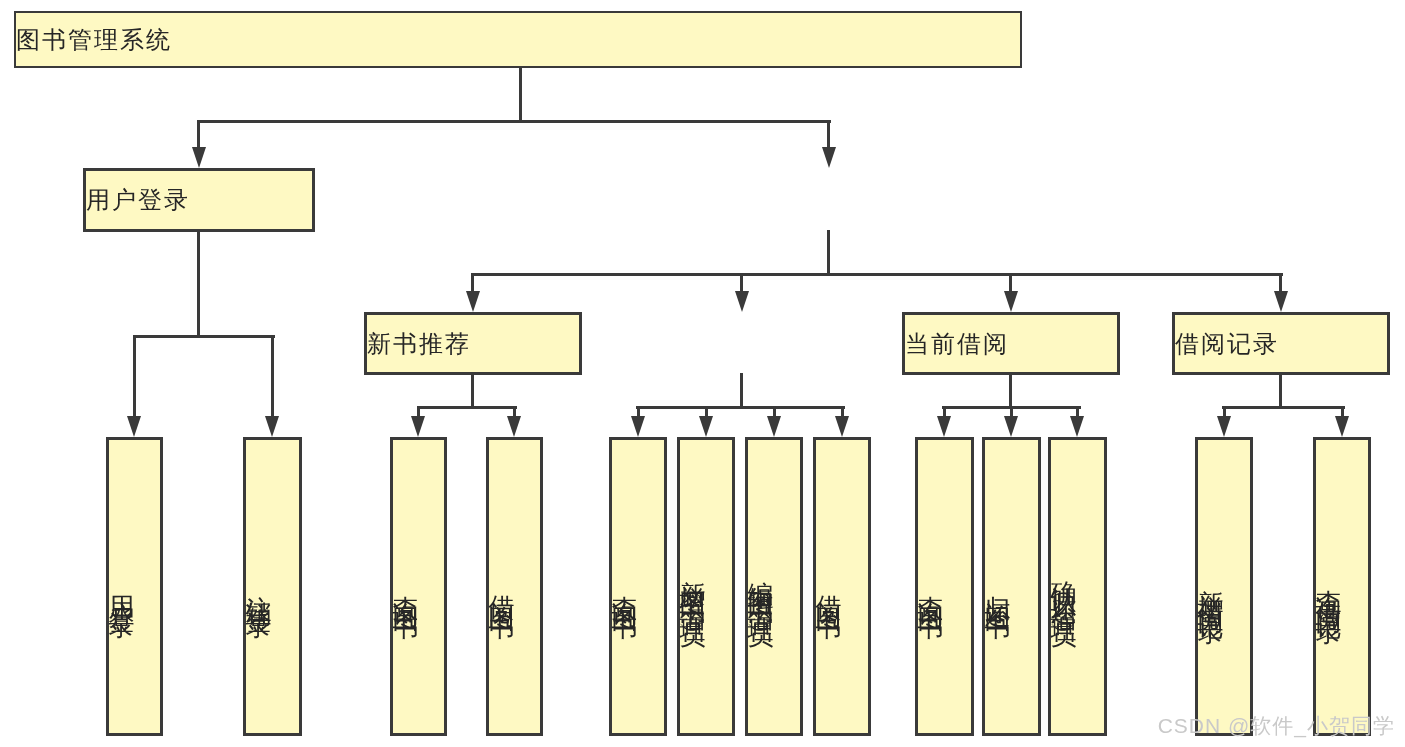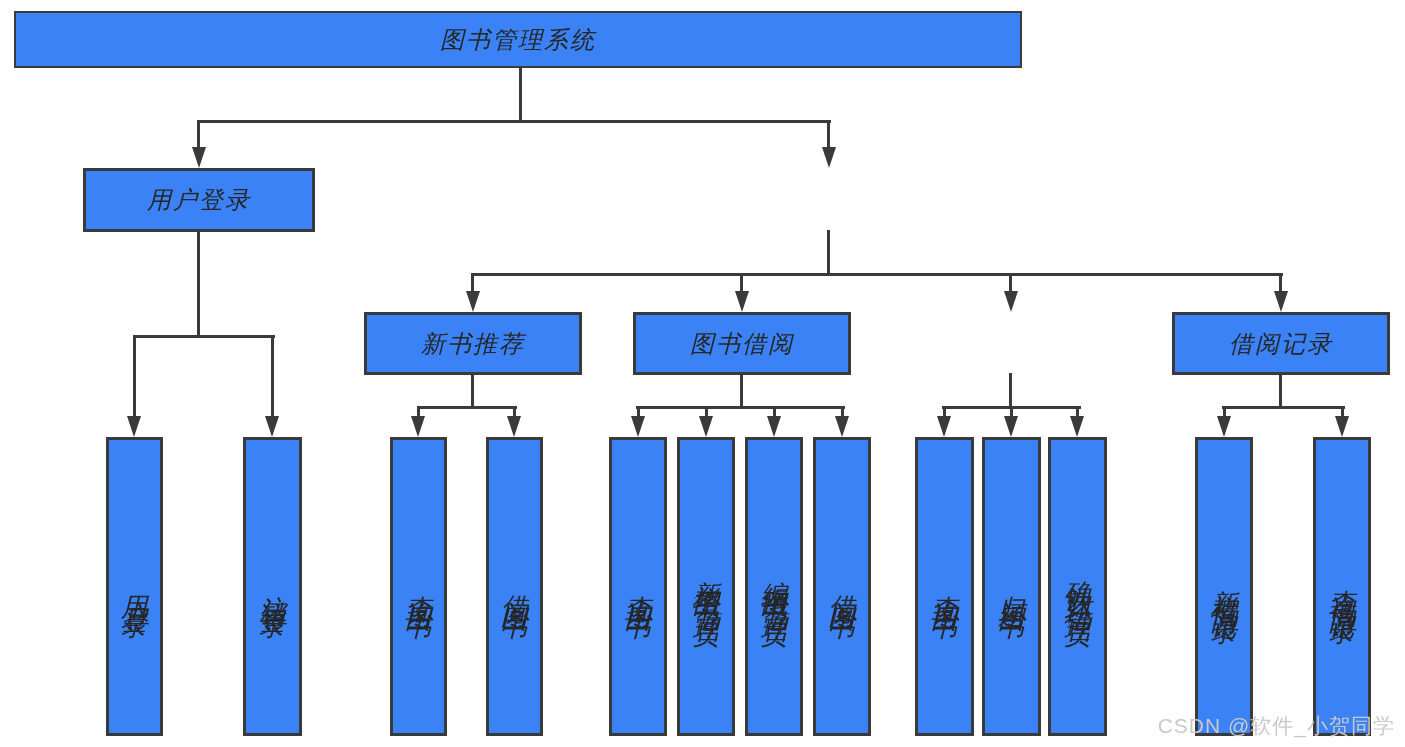--- a/index.html
+++ b/index.html
@@ -7,27 +7,25 @@
     position: relative;
     width: 1405px;
     height: 747px;
     background: var(--bg-color, #ffffff);
     font-family: "Liberation Sans", sans-serif;
     overflow: hidden;
   }
   .box {
     position: absolute;
     box-sizing: border-box;
-    background: #3b82f6;
+    background: #fef9c3;
     border: 3px solid var(--line-color, #3a3a3a);
     display: flex;
     align-items: center;
-    justify-content: center;
     z-index: 2;
-    font-style: italic;
   }
   .box.root { border-width: 2px; }
   .hlabel {
     font-size: 24px;
     letter-spacing: 2px;
     color: var(--text-color, #262626);
     white-space: nowrap;
   }
   .vlabel {
     writing-mode: vertical-rl;
@@ -91,22 +89,22 @@
   <div class="vline" style="left:740px; top:273px; height:20px;"></div>
   <div class="ahead" style="left:735px; top:291px;"></div>
   <div class="vline" style="left:1009px; top:273px; height:20px;"></div>
   <div class="ahead" style="left:1004px; top:291px;"></div>
   <div class="vline" style="left:1279px; top:273px; height:20px;"></div>
   <div class="ahead" style="left:1274px; top:291px;"></div>
 
   <div class="box" style="left:364px; top:312px; width:218px; height:63px;">
     <span class="hlabel">新书推荐</span>
   </div>
-  <div class="box" style="left:633px; top:312px; width:218px; height:63px;">
-    <span class="hlabel">图书借阅</span>
+  <div class="box" style="left:902px; top:312px; width:218px; height:63px;">
+    <span class="hlabel">当前借阅</span>
   </div>
   <div class="box" style="left:1172px; top:312px; width:218px; height:63px;">
     <span class="hlabel">借阅记录</span>
   </div>
 
   <div class="vline" style="left:471px; top:373px; height:36px;"></div>
   <div class="hline" style="left:417px; top:406px; width:100px;"></div>
   <div class="vline" style="left:417px; top:406px; height:12px;"></div>
   <div class="ahead" style="left:411px; top:416px;"></div>
   <div class="vline" style="left:513px; top:406px; height:12px;"></div>

